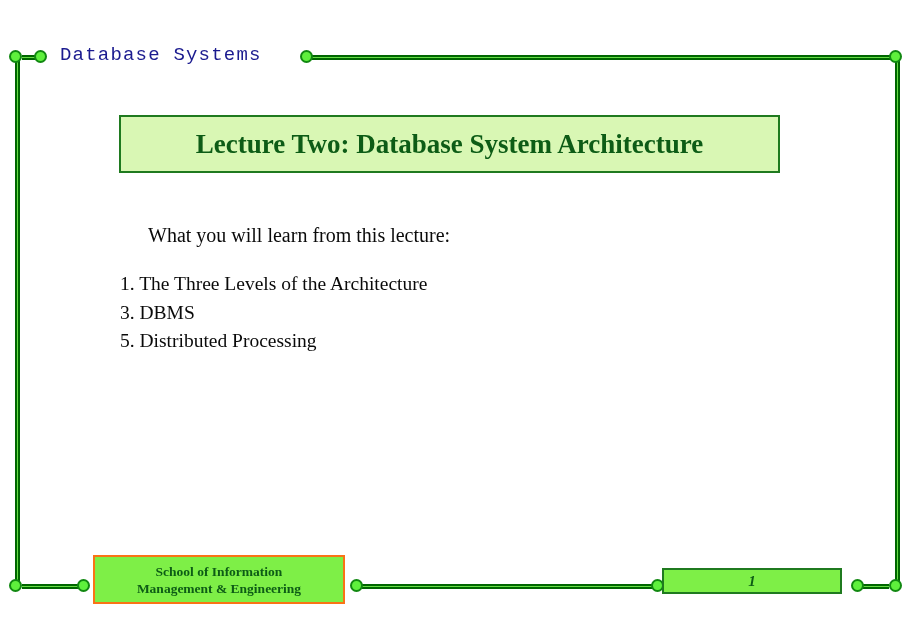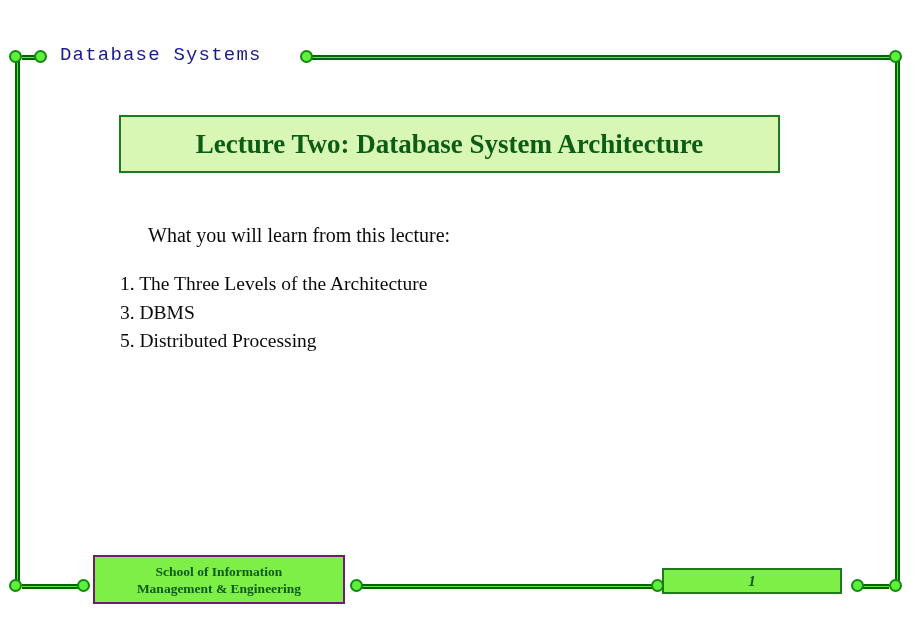--- a/index.html
+++ b/index.html
@@ -104,21 +104,21 @@
   }
 
   
   .school-box {
     position: absolute;
     left: 93px;
     top: 555px;
     width: 252px;
     height: 49px;
     background: #7eef47;
-    border: 2px solid #701a75;
+    border: 2px solid #f97316;
     box-sizing: border-box;
     display: flex;
     flex-direction: column;
     align-items: center;
     justify-content: center;
   }
   .school-box span {
     font-family: "Liberation Serif", serif;
     font-weight: bold;
     font-size: 13.5px;

